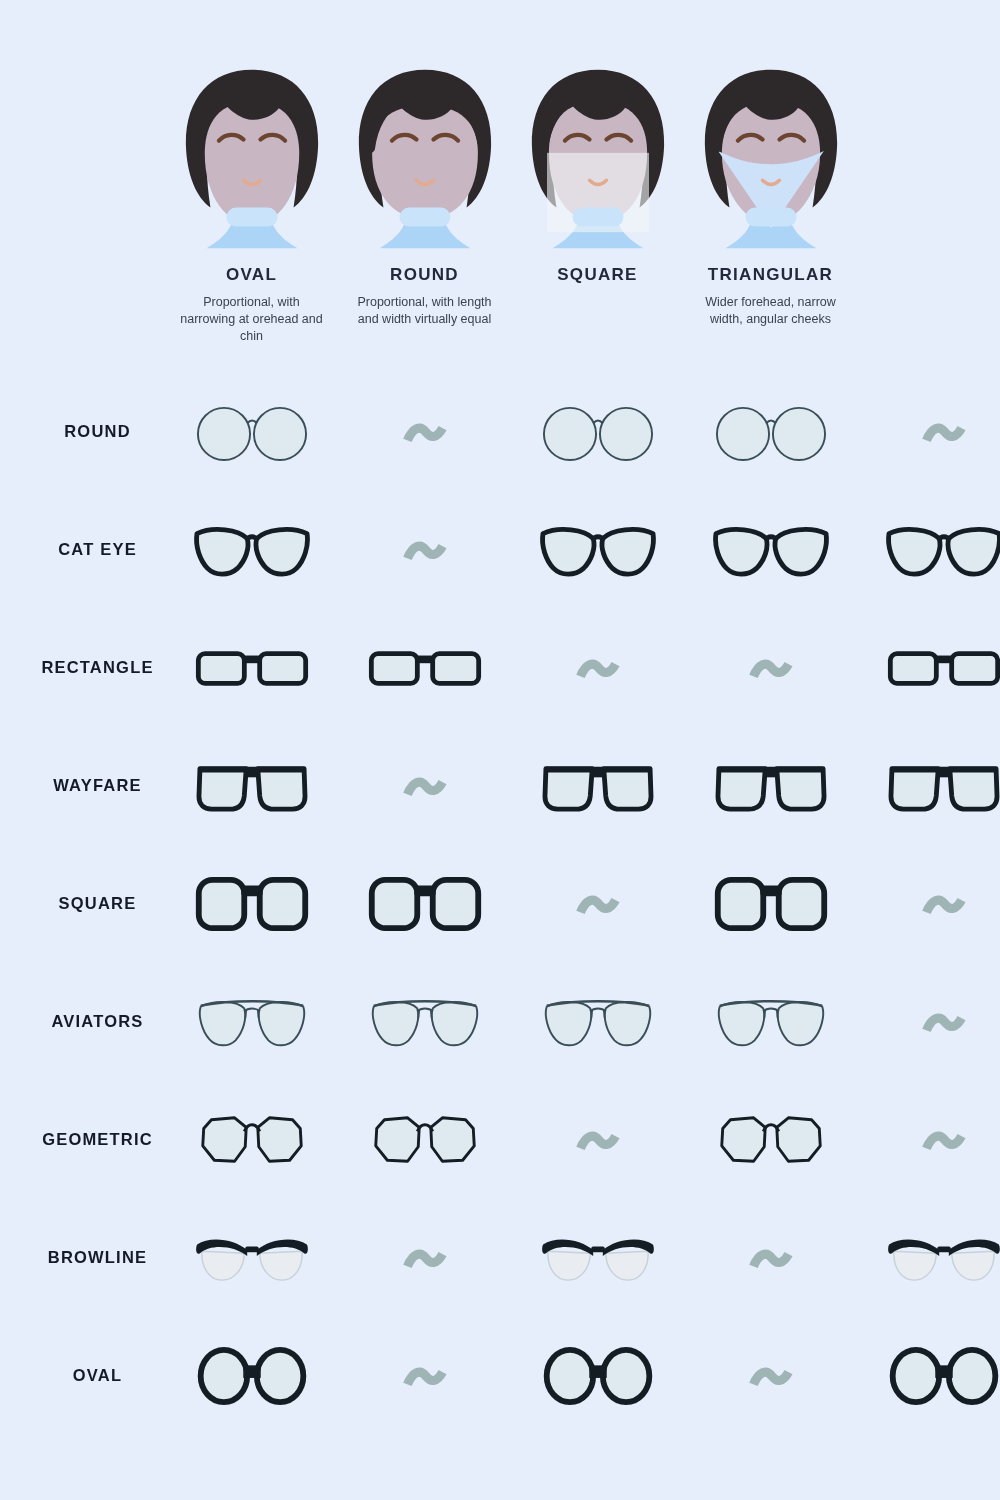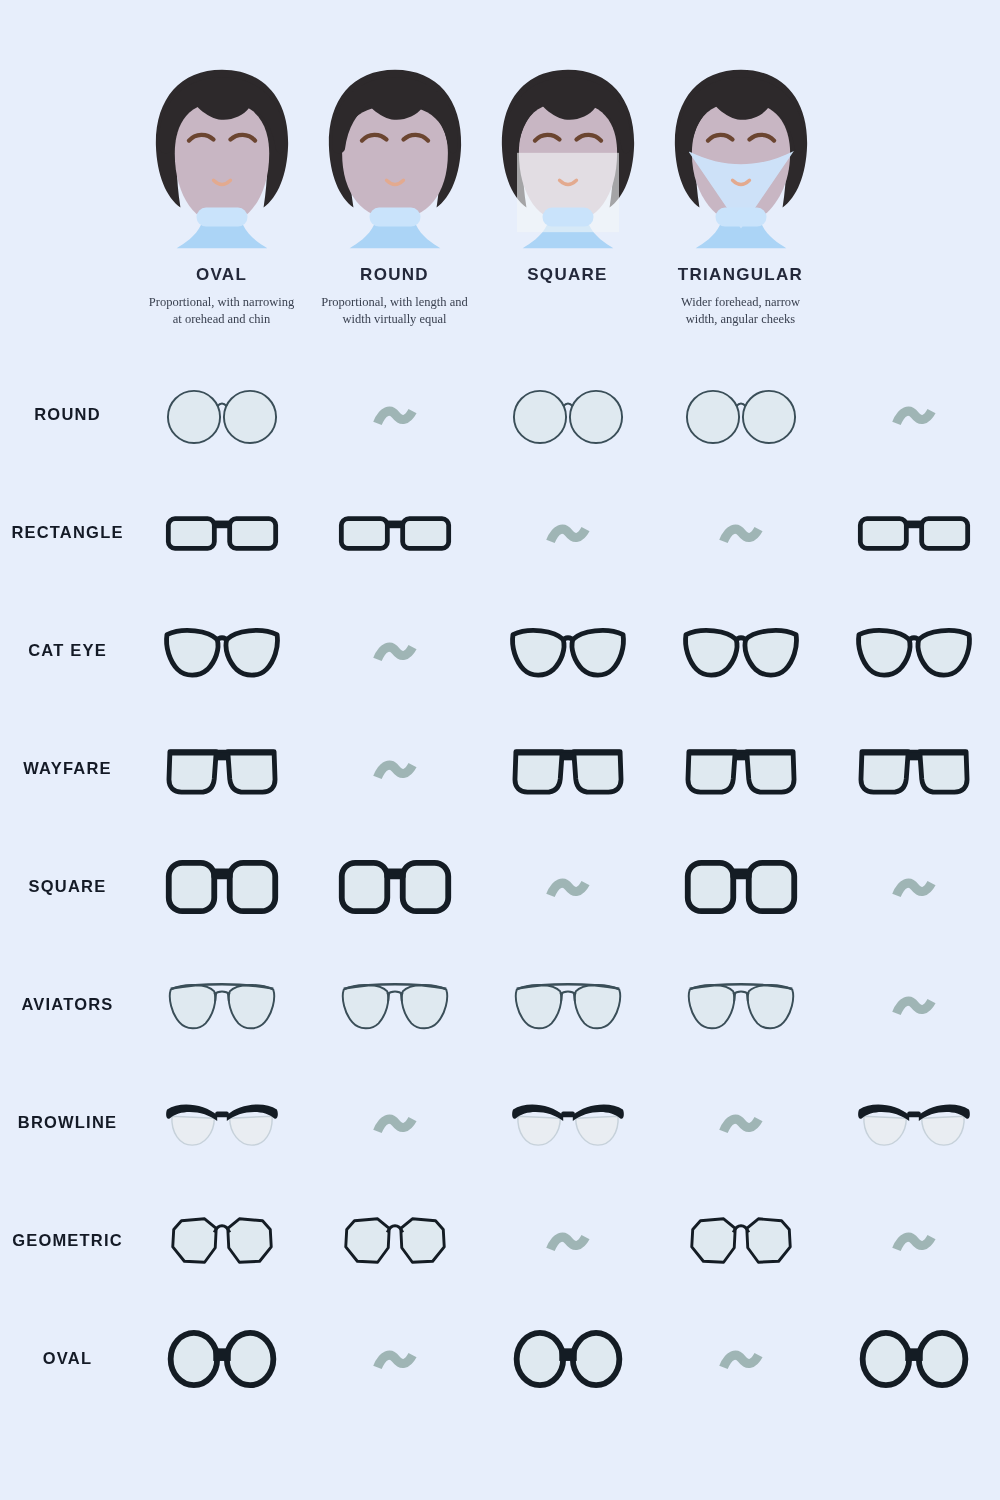--- a/index.html
+++ b/index.html
@@ -2,37 +2,36 @@
 <html><head>
 <meta charset="utf-8">
 <style>
   html,body{margin:0;padding:0;}
   body{
     width:1000px;height:1500px;
     font-family:"Liberation Sans", sans-serif;
     background:#e7eefb;
     overflow:hidden;
   }
-  .page{position:relative;width:875px;height:1500px;}
+  .page{position:relative;width:875px;height:1500px;margin-left:30px;}
   .header-grid{
     display:grid;
     grid-template-columns:135px repeat(5,173px);
     padding-top:64px;
   }
   .face-col{display:flex;flex-direction:column;align-items:center;}
   .face-name{
     margin:12px 0 9px;
     font-size:17px;font-weight:700;letter-spacing:1.3px;
     color:#23283a;text-align:center;
   }
   .face-desc{
     margin:0;max-width:148px;
     font-size:12.5px;line-height:1.35;color:#3a4150;
     text-align:center;
-    font-family:Liberation Serif, serif;
   }
   .matrix{margin-top:28px;}
   .matrix-row{
     display:grid;
     grid-template-columns:135px repeat(5,173px);
     height:118px;
     align-items:center;
   }
   .row-label{
     font-size:16.5px;font-weight:700;letter-spacing:1.2px;
@@ -146,20 +145,56 @@
     <path d="M53,24 Q58,18 63,24" fill="none" stroke="#3a4e58" stroke-width="2"></path>
           </svg>
         </div>
         <div class="cell">
           <svg width="46" height="32" viewBox="0 0 60 42">
   <path d="M7,32 C14,15 24,12 31,21 C38,30 46,29 53,16" fill="none" stroke="#9fb5b5" stroke-width="12"></path>
           </svg>
         </div>
       </div>
       <div class="matrix-row">
+        <div class="row-label">CAT EYE</div>
+        <div class="cell">
+          <svg width="118" height="56" viewBox="0 0 120 58">
+    <path d="M3,12 C20,4 46,8 55,17 C58,27 53,40 45,48 C36,56 22,56 14,48 C6,40 1,25 3,12 Z" fill="#dfe9f0" stroke="#141c24" stroke-width="5" stroke-linejoin="round"></path>
+    <path d="M117,12 C100,4 74,8 65,17 C62,27 67,40 75,48 C84,56 98,56 106,48 C114,40 119,25 117,12 Z" fill="#dfe9f0" stroke="#141c24" stroke-width="5" stroke-linejoin="round"></path>
+    <path d="M54,19 C57,14 63,14 66,19" fill="none" stroke="#141c24" stroke-width="5"></path>
+          </svg>
+        </div>
+        <div class="cell">
+          <svg width="46" height="32" viewBox="0 0 60 42">
+  <path d="M7,32 C14,15 24,12 31,21 C38,30 46,29 53,16" fill="none" stroke="#9fb5b5" stroke-width="12"></path>
+          </svg>
+        </div>
+        <div class="cell">
+          <svg width="118" height="56" viewBox="0 0 120 58">
+    <path d="M3,12 C20,4 46,8 55,17 C58,27 53,40 45,48 C36,56 22,56 14,48 C6,40 1,25 3,12 Z" fill="#dfe9f0" stroke="#141c24" stroke-width="5" stroke-linejoin="round"></path>
+    <path d="M117,12 C100,4 74,8 65,17 C62,27 67,40 75,48 C84,56 98,56 106,48 C114,40 119,25 117,12 Z" fill="#dfe9f0" stroke="#141c24" stroke-width="5" stroke-linejoin="round"></path>
+    <path d="M54,19 C57,14 63,14 66,19" fill="none" stroke="#141c24" stroke-width="5"></path>
+          </svg>
+        </div>
+        <div class="cell">
+          <svg width="118" height="56" viewBox="0 0 120 58">
+    <path d="M3,12 C20,4 46,8 55,17 C58,27 53,40 45,48 C36,56 22,56 14,48 C6,40 1,25 3,12 Z" fill="#dfe9f0" stroke="#141c24" stroke-width="5" stroke-linejoin="round"></path>
+    <path d="M117,12 C100,4 74,8 65,17 C62,27 67,40 75,48 C84,56 98,56 106,48 C114,40 119,25 117,12 Z" fill="#dfe9f0" stroke="#141c24" stroke-width="5" stroke-linejoin="round"></path>
+    <path d="M54,19 C57,14 63,14 66,19" fill="none" stroke="#141c24" stroke-width="5"></path>
+          </svg>
+        </div>
+        <div class="cell">
+          <svg width="118" height="56" viewBox="0 0 120 58">
+    <path d="M3,12 C20,4 46,8 55,17 C58,27 53,40 45,48 C36,56 22,56 14,48 C6,40 1,25 3,12 Z" fill="#dfe9f0" stroke="#141c24" stroke-width="5" stroke-linejoin="round"></path>
+    <path d="M117,12 C100,4 74,8 65,17 C62,27 67,40 75,48 C84,56 98,56 106,48 C114,40 119,25 117,12 Z" fill="#dfe9f0" stroke="#141c24" stroke-width="5" stroke-linejoin="round"></path>
+    <path d="M54,19 C57,14 63,14 66,19" fill="none" stroke="#141c24" stroke-width="5"></path>
+          </svg>
+        </div>
+      </div>
+      <div class="matrix-row">
         <div class="row-label">RECTANGLE</div>
         <div class="cell">
           <svg width="118" height="46" viewBox="0 0 120 48">
     <rect x="4" y="9" width="48" height="31" rx="7" fill="#dfe9f0" stroke="#141c24" stroke-width="5"></rect>
     <rect x="68" y="9" width="48" height="31" rx="7" fill="#dfe9f0" stroke="#141c24" stroke-width="5"></rect>
     <rect x="50" y="11" width="20" height="8" fill="#141c24"></rect>
           </svg>
         </div>
         <div class="cell">
           <svg width="118" height="46" viewBox="0 0 120 48">
@@ -176,56 +211,20 @@
         <div class="cell">
           <svg width="46" height="32" viewBox="0 0 60 42">
   <path d="M7,32 C14,15 24,12 31,21 C38,30 46,29 53,16" fill="none" stroke="#9fb5b5" stroke-width="12"></path>
           </svg>
         </div>
         <div class="cell">
           <svg width="118" height="46" viewBox="0 0 120 48">
     <rect x="4" y="9" width="48" height="31" rx="7" fill="#dfe9f0" stroke="#141c24" stroke-width="5"></rect>
     <rect x="68" y="9" width="48" height="31" rx="7" fill="#dfe9f0" stroke="#141c24" stroke-width="5"></rect>
     <rect x="50" y="11" width="20" height="8" fill="#141c24"></rect>
-          </svg>
-        </div>
-      </div>
-      <div class="matrix-row">
-        <div class="row-label">CAT EYE</div>
-        <div class="cell">
-          <svg width="118" height="56" viewBox="0 0 120 58">
-    <path d="M3,12 C20,4 46,8 55,17 C58,27 53,40 45,48 C36,56 22,56 14,48 C6,40 1,25 3,12 Z" fill="#dfe9f0" stroke="#141c24" stroke-width="5" stroke-linejoin="round"></path>
-    <path d="M117,12 C100,4 74,8 65,17 C62,27 67,40 75,48 C84,56 98,56 106,48 C114,40 119,25 117,12 Z" fill="#dfe9f0" stroke="#141c24" stroke-width="5" stroke-linejoin="round"></path>
-    <path d="M54,19 C57,14 63,14 66,19" fill="none" stroke="#141c24" stroke-width="5"></path>
-          </svg>
-        </div>
-        <div class="cell">
-          <svg width="46" height="32" viewBox="0 0 60 42">
-  <path d="M7,32 C14,15 24,12 31,21 C38,30 46,29 53,16" fill="none" stroke="#9fb5b5" stroke-width="12"></path>
-          </svg>
-        </div>
-        <div class="cell">
-          <svg width="118" height="56" viewBox="0 0 120 58">
-    <path d="M3,12 C20,4 46,8 55,17 C58,27 53,40 45,48 C36,56 22,56 14,48 C6,40 1,25 3,12 Z" fill="#dfe9f0" stroke="#141c24" stroke-width="5" stroke-linejoin="round"></path>
-    <path d="M117,12 C100,4 74,8 65,17 C62,27 67,40 75,48 C84,56 98,56 106,48 C114,40 119,25 117,12 Z" fill="#dfe9f0" stroke="#141c24" stroke-width="5" stroke-linejoin="round"></path>
-    <path d="M54,19 C57,14 63,14 66,19" fill="none" stroke="#141c24" stroke-width="5"></path>
-          </svg>
-        </div>
-        <div class="cell">
-          <svg width="118" height="56" viewBox="0 0 120 58">
-    <path d="M3,12 C20,4 46,8 55,17 C58,27 53,40 45,48 C36,56 22,56 14,48 C6,40 1,25 3,12 Z" fill="#dfe9f0" stroke="#141c24" stroke-width="5" stroke-linejoin="round"></path>
-    <path d="M117,12 C100,4 74,8 65,17 C62,27 67,40 75,48 C84,56 98,56 106,48 C114,40 119,25 117,12 Z" fill="#dfe9f0" stroke="#141c24" stroke-width="5" stroke-linejoin="round"></path>
-    <path d="M54,19 C57,14 63,14 66,19" fill="none" stroke="#141c24" stroke-width="5"></path>
-          </svg>
-        </div>
-        <div class="cell">
-          <svg width="118" height="56" viewBox="0 0 120 58">
-    <path d="M3,12 C20,4 46,8 55,17 C58,27 53,40 45,48 C36,56 22,56 14,48 C6,40 1,25 3,12 Z" fill="#dfe9f0" stroke="#141c24" stroke-width="5" stroke-linejoin="round"></path>
-    <path d="M117,12 C100,4 74,8 65,17 C62,27 67,40 75,48 C84,56 98,56 106,48 C114,40 119,25 117,12 Z" fill="#dfe9f0" stroke="#141c24" stroke-width="5" stroke-linejoin="round"></path>
-    <path d="M54,19 C57,14 63,14 66,19" fill="none" stroke="#141c24" stroke-width="5"></path>
           </svg>
         </div>
       </div>
       <div class="matrix-row">
         <div class="row-label">WAYFARE</div>
         <div class="cell">
           <svg width="118" height="54" viewBox="0 0 120 56">
     <path d="M6,10 L54,10 L52,38 C51,48 45,52 37,52 L18,52 C10,52 5,47 5,39 Z" fill="#dfe9f0" stroke="#141c24" stroke-width="5" stroke-linejoin="round"></path>
     <path d="M114,10 L66,10 L68,38 C69,48 75,52 83,52 L102,52 C110,52 115,47 115,39 Z" fill="#dfe9f0" stroke="#141c24" stroke-width="5" stroke-linejoin="round"></path>
     <rect x="4" y="8" width="112" height="6" rx="3" fill="#141c24"></rect>
@@ -334,20 +333,54 @@
     <path d="M55,17 L54,26 M67,17 L68,26" fill="none" stroke="#3a4e58" stroke-width="2"></path>
           </svg>
         </div>
         <div class="cell">
           <svg width="46" height="32" viewBox="0 0 60 42">
   <path d="M7,32 C14,15 24,12 31,21 C38,30 46,29 53,16" fill="none" stroke="#9fb5b5" stroke-width="12"></path>
           </svg>
         </div>
       </div>
       <div class="matrix-row">
+        <div class="row-label">GEOMETRIC</div>
+        <div class="cell">
+          <svg width="116" height="56" viewBox="0 0 118 58">
+    <path d="M17,8 L41,6 L53,16 L52,36 L41,51 L20,50 L8,35 L9,17 Z" fill="#dfe9f0" stroke="#141c24" stroke-width="3" stroke-linejoin="round"></path>
+    <path d="M101,8 L77,6 L65,16 L66,36 L77,51 L98,50 L110,35 L109,17 Z" fill="#dfe9f0" stroke="#141c24" stroke-width="3" stroke-linejoin="round"></path>
+    <path d="M51,20 C55,11 63,11 67,20" fill="none" stroke="#141c24" stroke-width="3"></path>
+          </svg>
+        </div>
+        <div class="cell">
+          <svg width="116" height="56" viewBox="0 0 118 58">
+    <path d="M17,8 L41,6 L53,16 L52,36 L41,51 L20,50 L8,35 L9,17 Z" fill="#dfe9f0" stroke="#141c24" stroke-width="3" stroke-linejoin="round"></path>
+    <path d="M101,8 L77,6 L65,16 L66,36 L77,51 L98,50 L110,35 L109,17 Z" fill="#dfe9f0" stroke="#141c24" stroke-width="3" stroke-linejoin="round"></path>
+    <path d="M51,20 C55,11 63,11 67,20" fill="none" stroke="#141c24" stroke-width="3"></path>
+          </svg>
+        </div>
+        <div class="cell">
+          <svg width="46" height="32" viewBox="0 0 60 42">
+  <path d="M7,32 C14,15 24,12 31,21 C38,30 46,29 53,16" fill="none" stroke="#9fb5b5" stroke-width="12"></path>
+          </svg>
+        </div>
+        <div class="cell">
+          <svg width="116" height="56" viewBox="0 0 118 58">
+    <path d="M17,8 L41,6 L53,16 L52,36 L41,51 L20,50 L8,35 L9,17 Z" fill="#dfe9f0" stroke="#141c24" stroke-width="3" stroke-linejoin="round"></path>
+    <path d="M101,8 L77,6 L65,16 L66,36 L77,51 L98,50 L110,35 L109,17 Z" fill="#dfe9f0" stroke="#141c24" stroke-width="3" stroke-linejoin="round"></path>
+    <path d="M51,20 C55,11 63,11 67,20" fill="none" stroke="#141c24" stroke-width="3"></path>
+          </svg>
+        </div>
+        <div class="cell">
+          <svg width="46" height="32" viewBox="0 0 60 42">
+  <path d="M7,32 C14,15 24,12 31,21 C38,30 46,29 53,16" fill="none" stroke="#9fb5b5" stroke-width="12"></path>
+          </svg>
+        </div>
+      </div>
+      <div class="matrix-row">
         <div class="row-label">BROWLINE</div>
         <div class="cell">
           <svg width="118" height="52" viewBox="0 0 120 54">
     <path d="M8,20 C7,37 16,50 29,50 C42,50 52,37 52,22 Z" fill="#e9edf2" stroke="#c6d1da" stroke-width="1.5"></path>
     <path d="M112,20 C113,37 104,50 91,50 C78,50 68,37 68,22 Z" fill="#e9edf2" stroke="#c6d1da" stroke-width="1.5"></path>
     <path d="M3,13 C16,4 42,7 55,19 L55,25 C42,14 17,12 6,22 C2,25 1,17 3,13 Z" fill="#141c24"></path>
     <path d="M117,13 C104,4 78,7 65,19 L65,25 C78,14 103,12 114,22 C118,25 119,17 117,13 Z" fill="#141c24"></path>
     <rect x="53" y="15" width="14" height="6" rx="2" fill="#141c24"></rect>
           </svg>
         </div>
@@ -374,54 +407,20 @@
           <svg width="118" height="52" viewBox="0 0 120 54">
     <path d="M8,20 C7,37 16,50 29,50 C42,50 52,37 52,22 Z" fill="#e9edf2" stroke="#c6d1da" stroke-width="1.5"></path>
     <path d="M112,20 C113,37 104,50 91,50 C78,50 68,37 68,22 Z" fill="#e9edf2" stroke="#c6d1da" stroke-width="1.5"></path>
     <path d="M3,13 C16,4 42,7 55,19 L55,25 C42,14 17,12 6,22 C2,25 1,17 3,13 Z" fill="#141c24"></path>
     <path d="M117,13 C104,4 78,7 65,19 L65,25 C78,14 103,12 114,22 C118,25 119,17 117,13 Z" fill="#141c24"></path>
     <rect x="53" y="15" width="14" height="6" rx="2" fill="#141c24"></rect>
           </svg>
         </div>
       </div>
       <div class="matrix-row">
-        <div class="row-label">GEOMETRIC</div>
-        <div class="cell">
-          <svg width="116" height="56" viewBox="0 0 118 58">
-    <path d="M17,8 L41,6 L53,16 L52,36 L41,51 L20,50 L8,35 L9,17 Z" fill="#dfe9f0" stroke="#141c24" stroke-width="3" stroke-linejoin="round"></path>
-    <path d="M101,8 L77,6 L65,16 L66,36 L77,51 L98,50 L110,35 L109,17 Z" fill="#dfe9f0" stroke="#141c24" stroke-width="3" stroke-linejoin="round"></path>
-    <path d="M51,20 C55,11 63,11 67,20" fill="none" stroke="#141c24" stroke-width="3"></path>
-          </svg>
-        </div>
-        <div class="cell">
-          <svg width="116" height="56" viewBox="0 0 118 58">
-    <path d="M17,8 L41,6 L53,16 L52,36 L41,51 L20,50 L8,35 L9,17 Z" fill="#dfe9f0" stroke="#141c24" stroke-width="3" stroke-linejoin="round"></path>
-    <path d="M101,8 L77,6 L65,16 L66,36 L77,51 L98,50 L110,35 L109,17 Z" fill="#dfe9f0" stroke="#141c24" stroke-width="3" stroke-linejoin="round"></path>
-    <path d="M51,20 C55,11 63,11 67,20" fill="none" stroke="#141c24" stroke-width="3"></path>
-          </svg>
-        </div>
-        <div class="cell">
-          <svg width="46" height="32" viewBox="0 0 60 42">
-  <path d="M7,32 C14,15 24,12 31,21 C38,30 46,29 53,16" fill="none" stroke="#9fb5b5" stroke-width="12"></path>
-          </svg>
-        </div>
-        <div class="cell">
-          <svg width="116" height="56" viewBox="0 0 118 58">
-    <path d="M17,8 L41,6 L53,16 L52,36 L41,51 L20,50 L8,35 L9,17 Z" fill="#dfe9f0" stroke="#141c24" stroke-width="3" stroke-linejoin="round"></path>
-    <path d="M101,8 L77,6 L65,16 L66,36 L77,51 L98,50 L110,35 L109,17 Z" fill="#dfe9f0" stroke="#141c24" stroke-width="3" stroke-linejoin="round"></path>
-    <path d="M51,20 C55,11 63,11 67,20" fill="none" stroke="#141c24" stroke-width="3"></path>
-          </svg>
-        </div>
-        <div class="cell">
-          <svg width="46" height="32" viewBox="0 0 60 42">
-  <path d="M7,32 C14,15 24,12 31,21 C38,30 46,29 53,16" fill="none" stroke="#9fb5b5" stroke-width="12"></path>
-          </svg>
-        </div>
-      </div>
-      <div class="matrix-row">
         <div class="row-label">OVAL</div>
         <div class="cell">
           <svg width="116" height="62" viewBox="0 0 118 64">
     <ellipse cx="30" cy="32" rx="24" ry="27" fill="#dfe9f0" stroke="#141c24" stroke-width="6"></ellipse>
     <ellipse cx="88" cy="32" rx="24" ry="27" fill="#dfe9f0" stroke="#141c24" stroke-width="6"></ellipse>
     <rect x="50" y="21" width="18" height="13" fill="#141c24"></rect>
           </svg>
         </div>
         <div class="cell">
           <svg width="46" height="32" viewBox="0 0 60 42">

